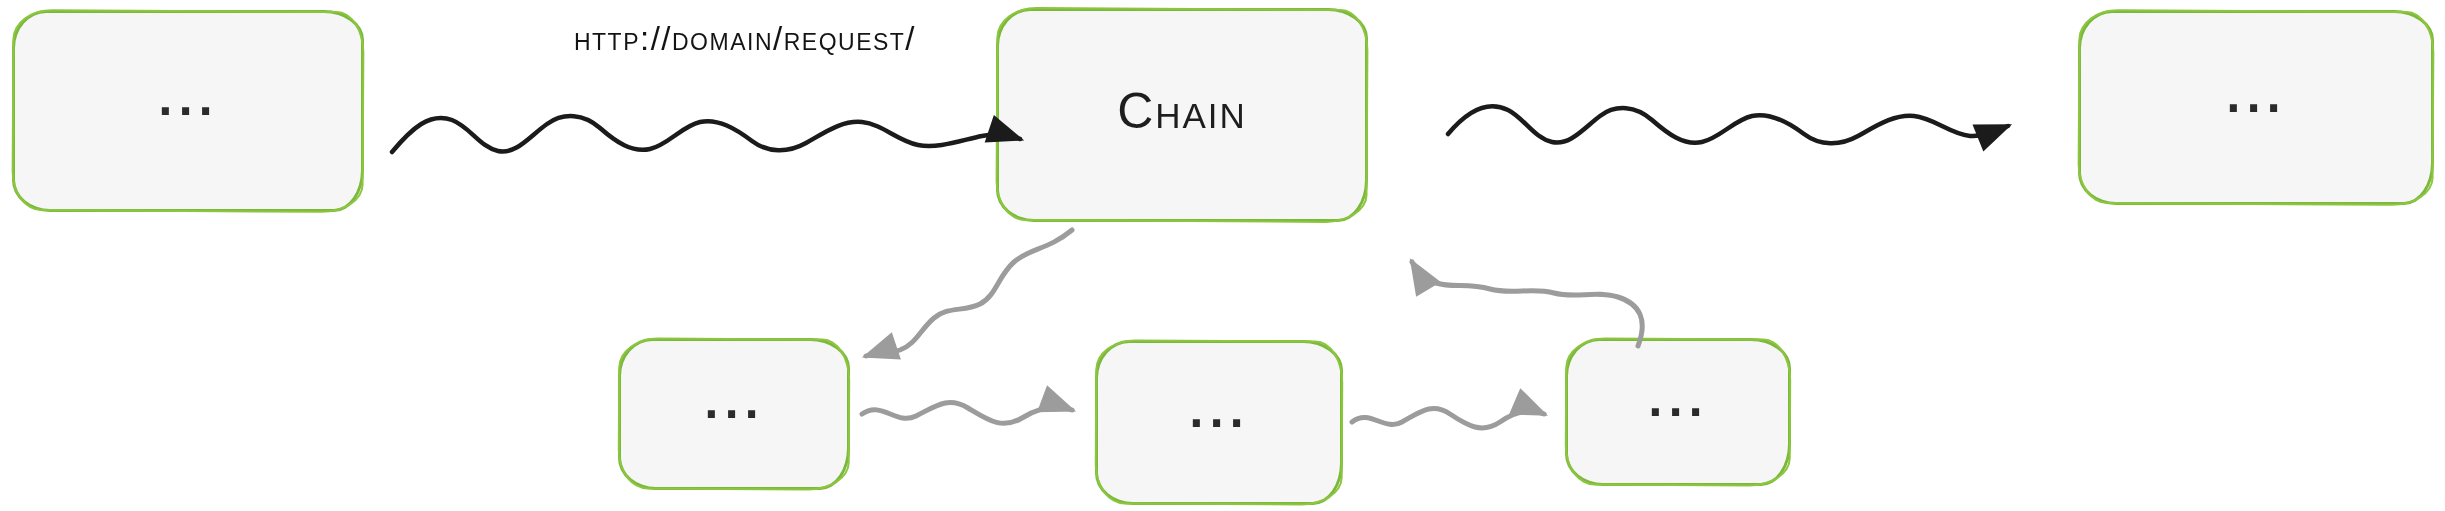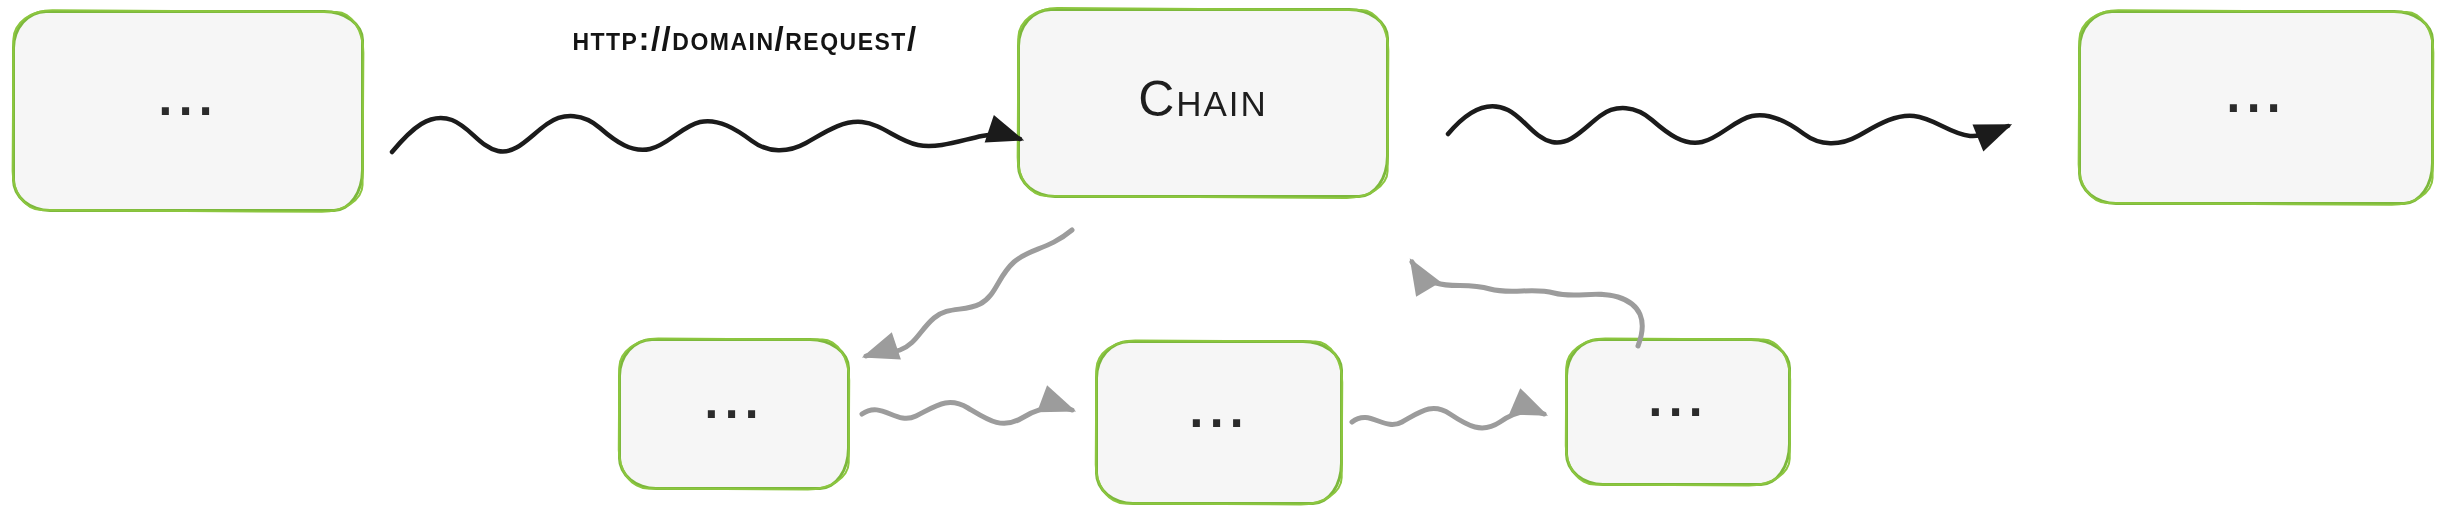--- a/index.html
+++ b/index.html
@@ -52,21 +52,21 @@
   }
 
   .url-label {
     position: absolute;
     left: 420px;
     top: 20px;
     width: 650px;
     text-align: center;
     font-variant: small-caps;
     font-size: 33px;
-    font-weight: 700;
+    font-weight: 400;
     letter-spacing: 1.5px;
     color: #141414;
   }
 
   #arrow-layer {
     position: absolute;
     inset: 0;
     pointer-events: none;
   }
   .arrow-black {
@@ -77,21 +77,21 @@
   }
   .arrow-gray {
     fill: none;
     stroke: #9c9c9c;
     stroke-width: 5;
     stroke-linecap: round;
   }
 
   
   #node-left   { left: 12px;   top: 10px;  width: 352px; height: 202px; }
-  #node-chain  { left: 1017px; top: 8px;   width: 372px; height: 190px; }
+  #node-chain  { left: 996px; top: 8px;   width: 372px; height: 214px; }
   #node-right  { left: 2078px; top: 10px;  width: 356px; height: 195px; }
   #node-mw1    { left: 618px;  top: 338px; width: 232px; height: 152px; }
   #node-mw2    { left: 1095px; top: 340px; width: 248px; height: 165px; }
   #node-mw3    { left: 1565px; top: 338px; width: 226px; height: 148px; }
 </style>
 </head>
 <body>
 
 <div id="stage">
 

